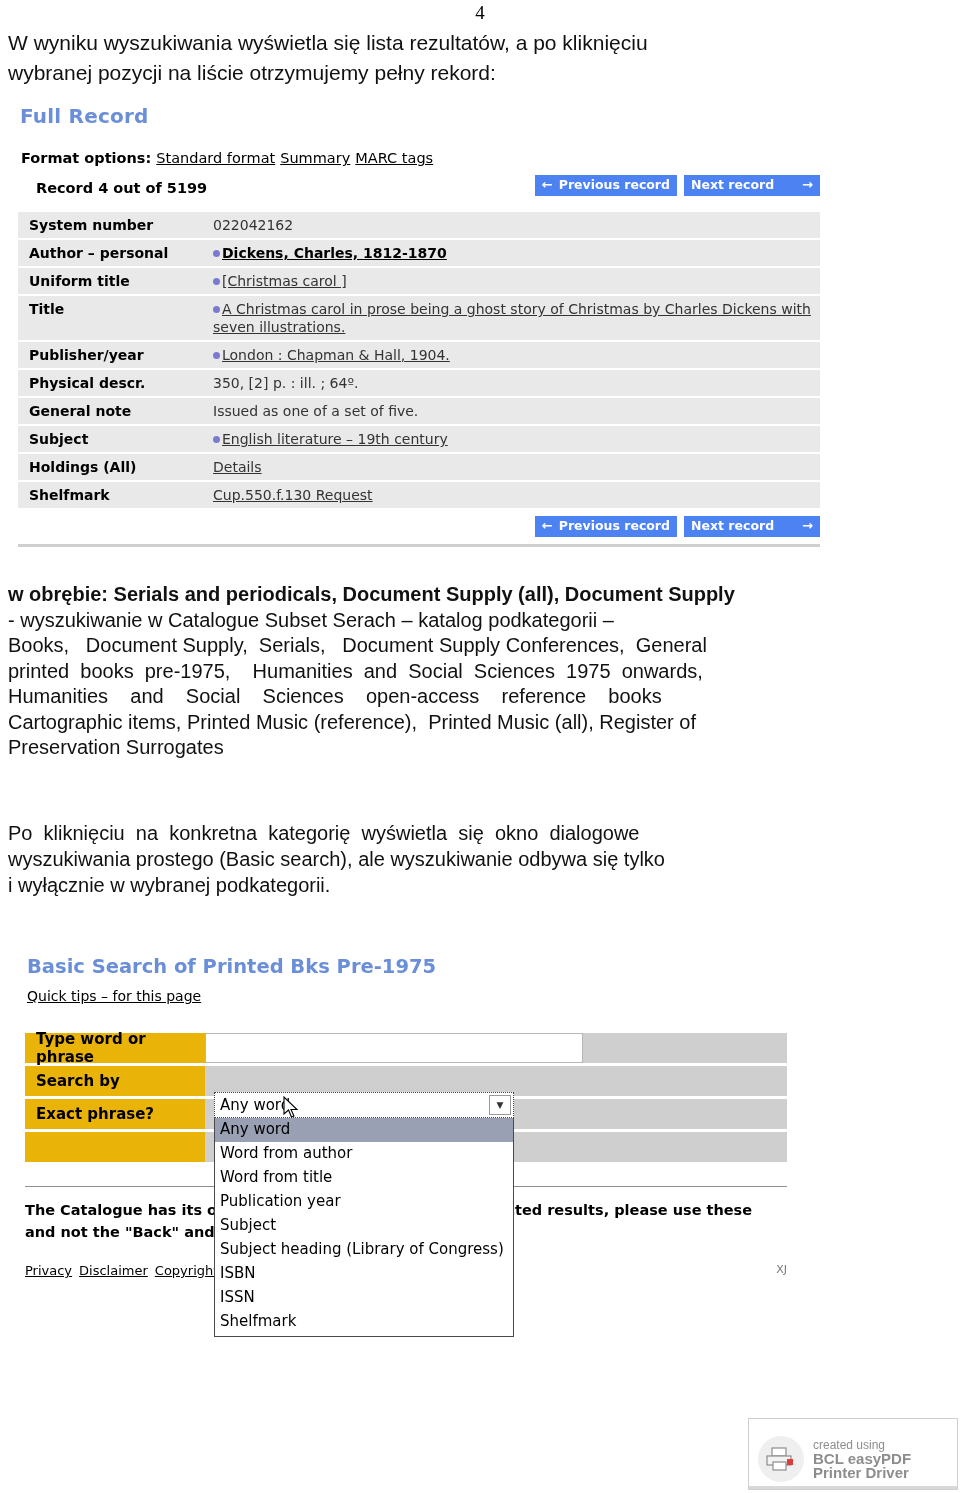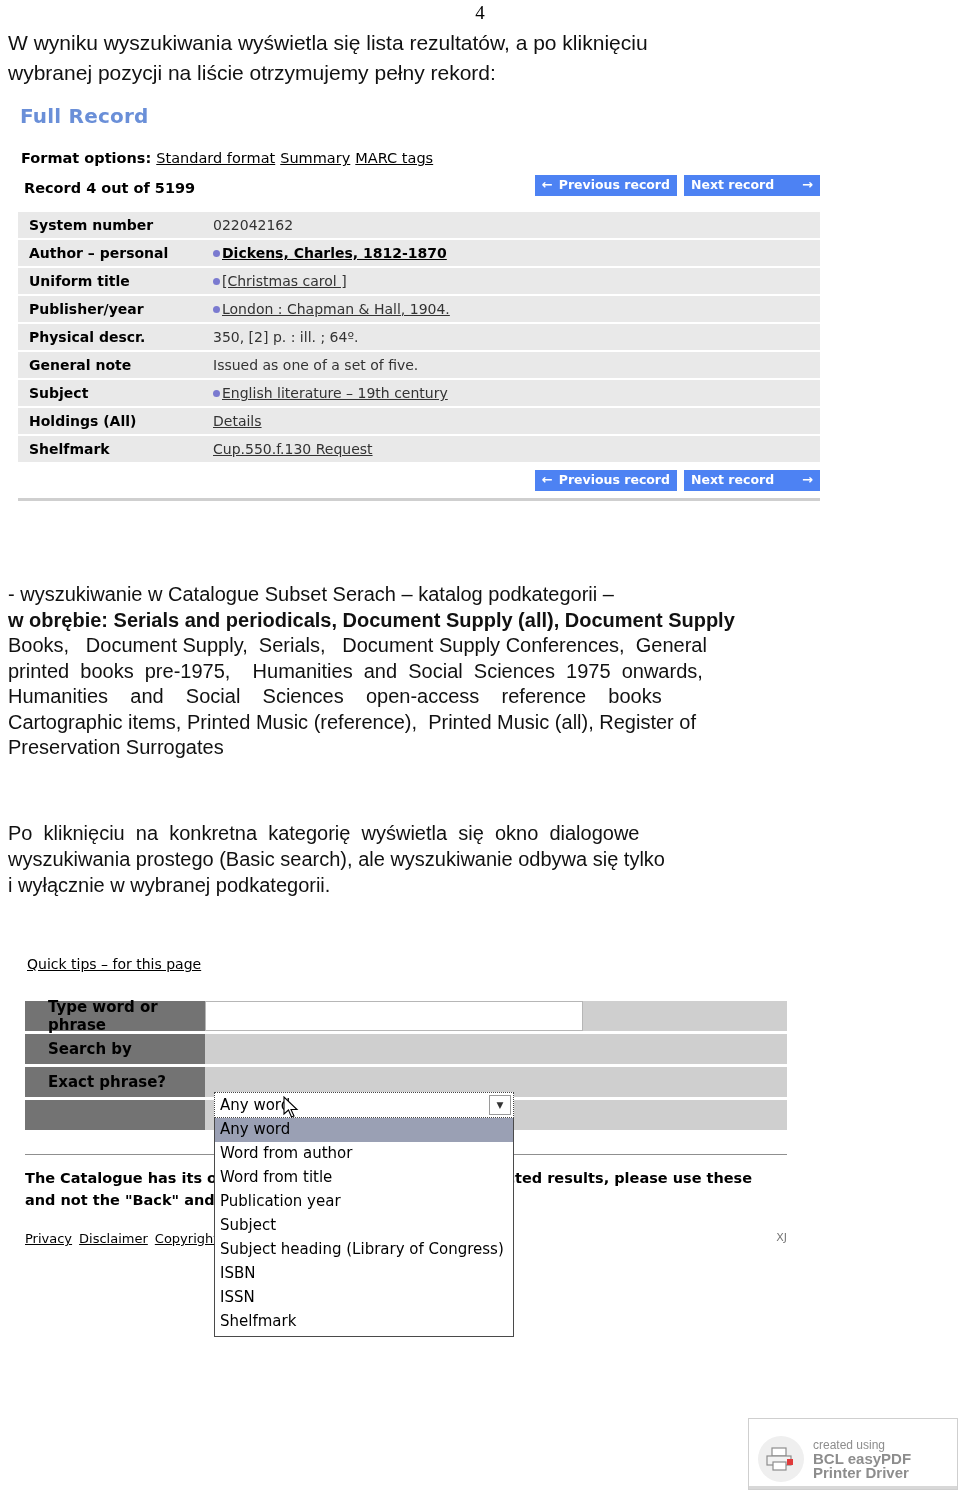--- a/index.html
+++ b/index.html
@@ -62,21 +62,21 @@
     color: #000;
   }
   .fr-formatrow b { font-weight: bold; }
   .fr-formatrow a {
     color: #000;
     text-decoration: underline;
     margin-left: 5px;
   }
   .fr-recordrow {
     margin-top: 14px;
-    margin-left: 6px;
+    margin-left: 18px;
     font-size: 14.5px;
     font-weight: bold;
     font-family: "DejaVu Sans", sans-serif;
     position: relative;
     height: 22px;
   }
   .navbtns {
     position: absolute;
     top: -5px;
     right: 0;
@@ -199,27 +199,27 @@
     width: 762px;
     font-family: "DejaVu Sans", sans-serif;
   }
   .bs-row {
     display: flex;
     height: 30px;
     margin-bottom: 3px;
   }
   .bs-row .cell-lbl {
     width: 180px;
-    background: #737373;
+    background: #eab308;
     font-size: 15px;
     font-weight: bold;
     color: #000;
     display: flex;
     align-items: center;
-    padding-left: 23px;
+    padding-left: 11px;
     box-sizing: border-box;
   }
   .bs-row .cell-field {
     flex: 1;
     background: #cfcfcf;
     position: relative;
   }
   .bs-textinput {
     position: absolute;
     left: 0;
@@ -414,20 +414,24 @@
       </tr>
       <tr>
         <td class="lbl">Author – personal</td>
         <td class="val"><span class="dot"></span><a href="#" class="strongname">Dickens, Charles, 1812-1870</a></td>
       </tr>
       <tr>
         <td class="lbl">Uniform title</td>
         <td class="val"><span class="dot"></span><a href="#">[Christmas carol ]</a></td>
       </tr>
       <tr>
+        <td class="lbl">Title</td>
+        <td class="val"><span class="dot"></span><a href="#">A Christmas carol in prose being a ghost story of Christmas by Charles Dickens with seven illustrations.</a></td>
+      </tr>
+      <tr>
         <td class="lbl">Publisher/year</td>
         <td class="val"><span class="dot"></span><a href="#">London : Chapman &amp; Hall, 1904.</a></td>
       </tr>
       <tr>
         <td class="lbl">Physical descr.</td>
         <td class="val"><span>350, [2] p. : ill. ; 64º.</span></td>
       </tr>
       <tr>
         <td class="lbl">General note</td>
         <td class="val"><span>Issued as one of a set of five.</span></td>
@@ -455,36 +459,37 @@
       </div>
       <div class="navbtn next">
         <span class="lbl">Next record</span>
         <span class="arr">→</span>
       </div>
     </div>
   </div>
 </div>
 
 <div class="mid-text">
+  <span class="l b">w obrębie: Serials and periodicals, Document Supply (all), Document Supply</span>
   <span class="l">- wyszukiwanie w Catalogue Subset Serach – katalog podkategorii –</span>
-  <span class="l b">w obrębie: Serials and periodicals, Document Supply (all), Document Supply</span>
   <span class="l">Books,   Document Supply,  Serials,   Document Supply Conferences,  General</span>
   <span class="l">printed  books  pre-1975,    Humanities  and  Social  Sciences  1975  onwards,</span>
   <span class="l">Humanities    and    Social    Sciences    open-access    reference    books</span>
   <span class="l">Cartographic items, Printed Music (reference),  Printed Music (all), Register of</span>
   <span class="l">Preservation Surrogates</span>
 </div>
 
 <div class="para2">
   <span class="l">Po  kliknięciu  na  konkretna  kategorię  wyświetla  się  okno  dialogowe</span>
   <span class="l">wyszukiwania prostego (Basic search), ale wyszukiwanie odbywa się tylko</span>
   <span class="l">i wyłącznie w wybranej podkategorii.</span>
 </div>
 
 <div class="screenshot-basicsearch">
+  <div class="bs-title">Basic Search of Printed Bks Pre-1975</div>
   <a href="#" class="bs-tips">Quick tips – for this page</a>
 
   <div class="bs-form">
     <div class="bs-row">
       <div class="cell-lbl">Type word or phrase</div>
       <div class="cell-field">
         <div class="bs-textinput"></div>
       </div>
     </div>
     <div class="bs-row">

